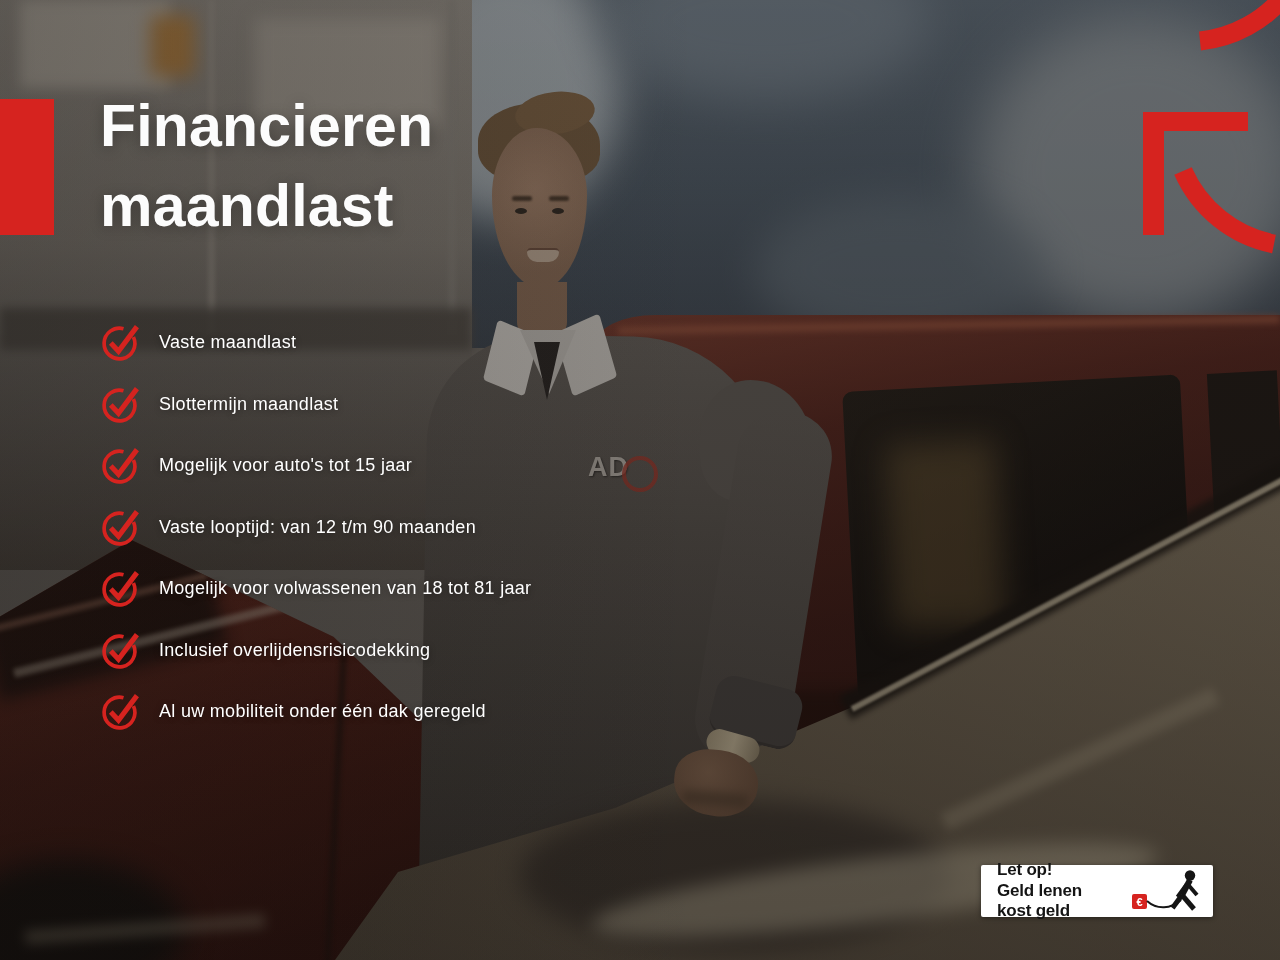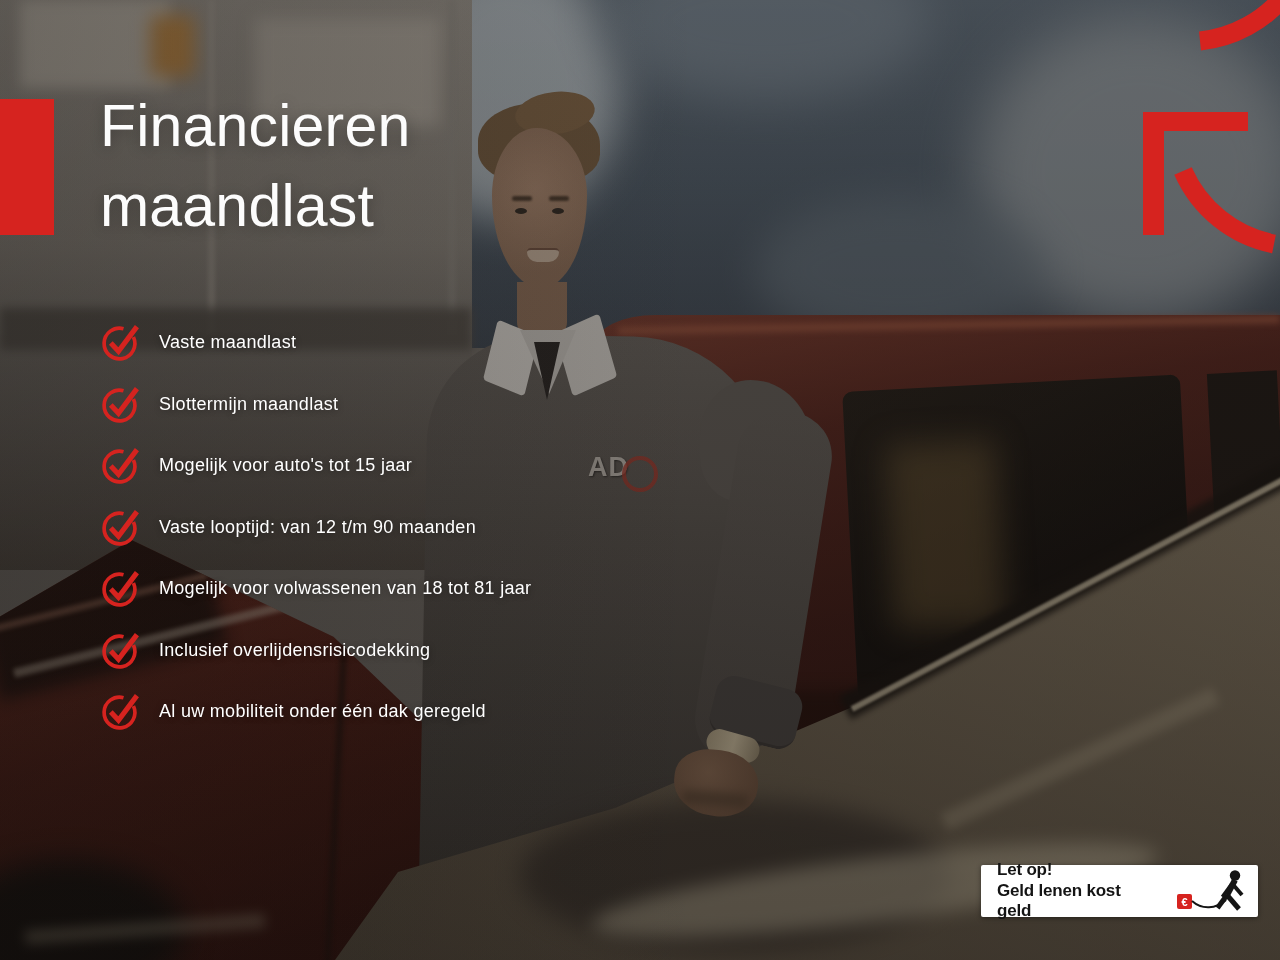--- a/index.html
+++ b/index.html
@@ -109,29 +109,29 @@
            opacity:.7;transform:rotate(4deg);}
 
   .overlay{inset:0;
            background:linear-gradient(180deg,rgba(32,30,28,.30) 0%,rgba(26,23,21,.36) 45%,rgba(16,13,12,.45) 100%);}
   .overlay2{left:0;top:0;width:55%;height:100%;
             background:linear-gradient(90deg,rgba(20,18,16,.22),rgba(20,18,16,0));}
 
   
   .redbar{left:0;top:99px;width:54px;height:136px;background:#d6231f;z-index:10;}
   .title{left:100px;top:86px;margin:0;z-index:10;display:flex;flex-direction:column;
-         font-size:59px;font-weight:400;line-height:1.36;color:#fcfcfc;letter-spacing:.2px;
+         font-size:59px;font-weight:700;line-height:1.36;color:#fcfcfc;letter-spacing:.2px;
          text-shadow:0 2px 14px rgba(0,0,0,.28);}
   .checklist{left:99px;top:312px;z-index:10;list-style:none;margin:0;padding:0;}
   .checklist li{display:flex;align-items:center;height:61.5px;}
   .checklist .check{width:41px;height:41px;flex:none;display:block;}
   .checklist .lbl{margin-left:19px;font-size:18px;font-weight:500;color:#ffffff;
                   letter-spacing:.3px;text-shadow:0 1px 6px rgba(0,0,0,.4);white-space:nowrap;}
   .brandmark{left:1118px;top:0;width:162px;height:260px;z-index:10;}
-  .badge{left:981px;top:865px;width:277px;height:52px;background:#ffffff;z-index:10;
+  .badge{left:981px;top:865px;width:232px;height:52px;background:#ffffff;z-index:10;
          display:flex;align-items:center;gap:20px;padding:4px 8px 4px 16px;box-sizing:border-box;
          border-radius:2px;box-shadow:0 1px 5px rgba(0,0,0,.45);}
   .badge-text{flex:1;font-size:17px;font-weight:bold;line-height:1.22;color:#141414;letter-spacing:-.2px;}
   .badge svg{width:74px;height:44px;flex:none;}
 </style>
 </head>
 <body>
 
 <div class="stage">
 

